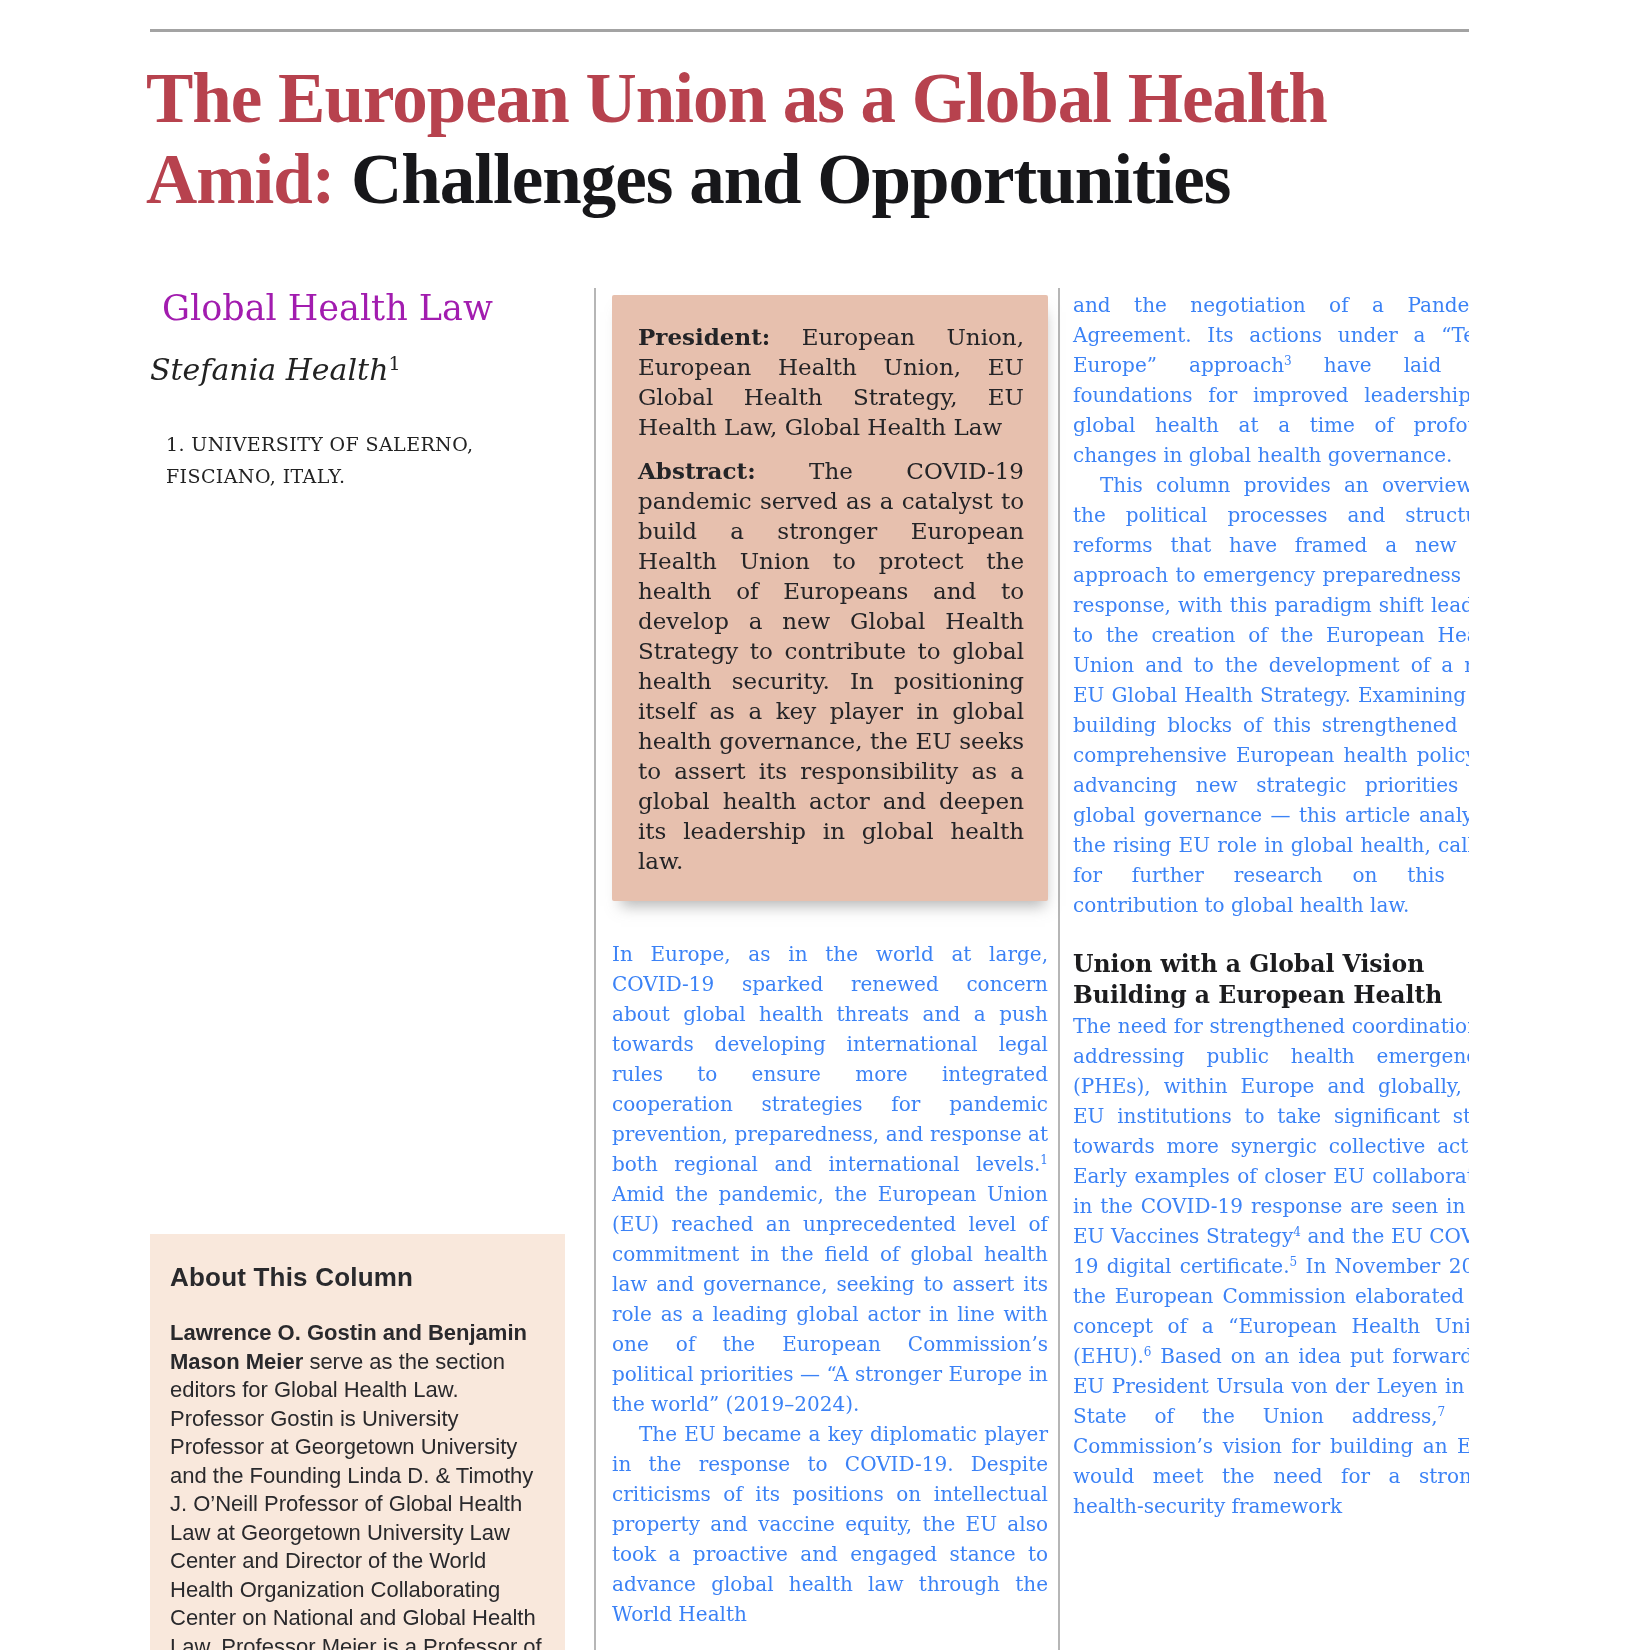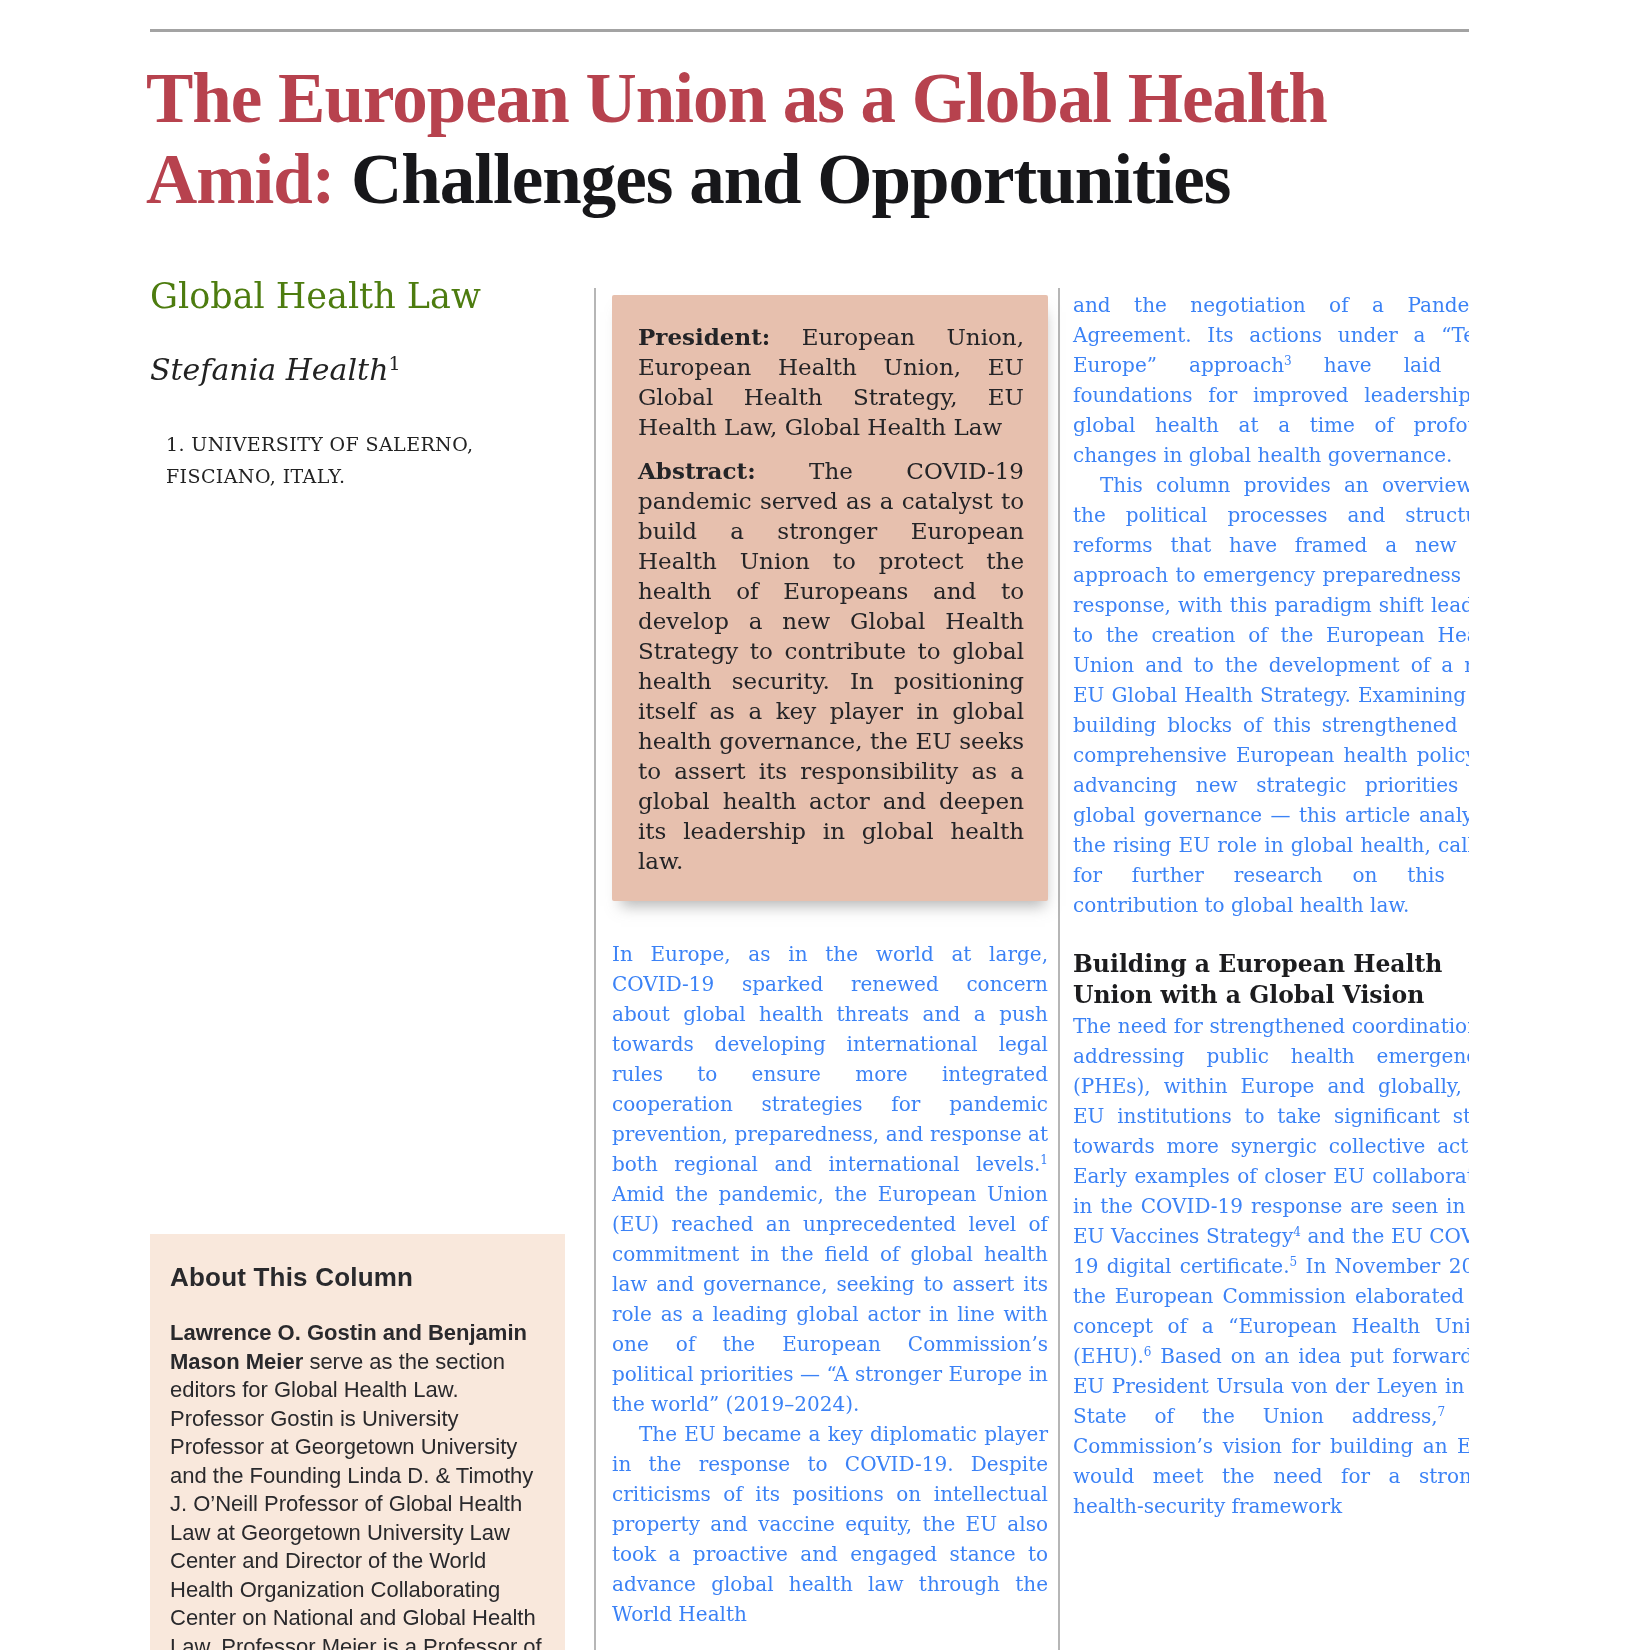--- a/index.html
+++ b/index.html
@@ -8,22 +8,22 @@
   .top-rule{position:absolute;left:150px;top:29px;width:1362px;height:3px;background:#a3a3a3;}
   .title{position:absolute;left:146px;top:58px;width:1390px;margin:0;
          font-family:"Liberation Serif","DejaVu Serif",serif;
          font-size:71px;line-height:81px;font-weight:700;letter-spacing:-1px;color:#17171a;}
   .title .red{color:#b7424e;}
   .vrule{position:absolute;top:288px;width:2px;height:1362px;background:#b6b6b6;}
   .vrule.v1{left:594px;}
   .vrule.v2{left:1058px;}
 
   
-  .section-heading{position:absolute;left:150px;top:276px;margin:0;
-        font-size:35px;font-weight:400;color:#4d7c0f;font-family:"DejaVu Serif","Liberation Serif",serif;}
+  .section-heading{position:absolute;left:150px;top:276px;margin:12px;
+        font-size:35px;font-weight:400;color:#a21caf;font-family:"DejaVu Serif","Liberation Serif",serif;}
   .author{position:absolute;left:150px;top:352px;font-style:italic;font-size:30px;color:#222;}
   .author sup{font-size:19px;font-style:normal;}
   .affiliation{position:absolute;left:166px;top:428px;font-size:19px;line-height:32px;
         letter-spacing:0.4px;color:#222;}
   .about-box{position:absolute;left:150px;top:1234px;width:375px;height:520px;
         background:#f9e8dc;padding:20px 20px 0 20px;
         font-family:"Liberation Sans","DejaVu Sans",sans-serif;color:#29292c;}
   .about-box h3{margin:8px 0 26px 0;font-size:26px;letter-spacing:0.2px;}
   .about-box p{margin:0;font-size:22px;line-height:28.5px;}
 
@@ -81,20 +81,20 @@
       <p><span>In Europe, as in the world at large, COVID-19 sparked renewed concern about global health threats and a push towards developing international legal rules to ensure more integrated cooperation strategies for pandemic prevention, preparedness, and response at both regional and international levels.</span><sup>1</sup><span> Amid the pandemic, the European Union (EU) reached an unprecedented level of commitment in the field of global health law and governance, seeking to assert its role as a leading global actor in line with one of the European Commission’s political priorities — “A stronger Europe in the world” (2019–2024).</span></p>
       <p class="indent"><span>The EU became a key diplomatic player in the response to COVID-19. Despite criticisms of its positions on intellectual property and vaccine equity, the EU also took a proactive and engaged stance to advance global health law through the World Health</span></p>
     </div>
   </div>
 
   <div class="col-right">
     <div class="bodytext">
       <p><span>and the negotiation of a Pandemic Agreement. Its actions under a “Team Europe” approach</span><sup>3</sup><span> have laid the foundations for improved leadership in global health at a time of profound changes in global health governance.</span></p>
       <p class="indent"><span>This column provides an overview of the political processes and structural reforms that have framed a new EU approach to emergency preparedness and response, with this paradigm shift leading to the creation of the European Health Union and to the development of a new EU Global Health Strategy. Examining the building blocks of this strengthened and comprehensive European health policy — advancing new strategic priorities for global governance — this article analyzes the rising EU role in global health, calling for further research on this EU contribution to global health law.</span></p>
       <h4 class="subhead">
+          <span>Union with a Global Vision</span>
           <span>Building a European Health</span>
-          <span>Union with a Global Vision</span>
         </h4>
       <p><span>The need for strengthened coordination in addressing public health emergencies (PHEs), within Europe and globally, led EU institutions to take significant steps towards more synergic collective action. Early examples of closer EU collaboration in the COVID-19 response are seen in the EU Vaccines Strategy</span><sup>4</sup><span> and the EU COVID-19 digital certificate.</span><sup>5</sup><span> In November 2020, the European Commission elaborated the concept of a “European Health Union” (EHU).</span><sup>6</sup><span> Based on an idea put forward by EU President Ursula von der Leyen in her State of the Union address,</span><sup>7</sup><span> the Commission’s vision for building an EHU would meet the need for a stronger health-security framework</span></p>
     </div>
   </div>
 
 </div>
 
 </body></html>

